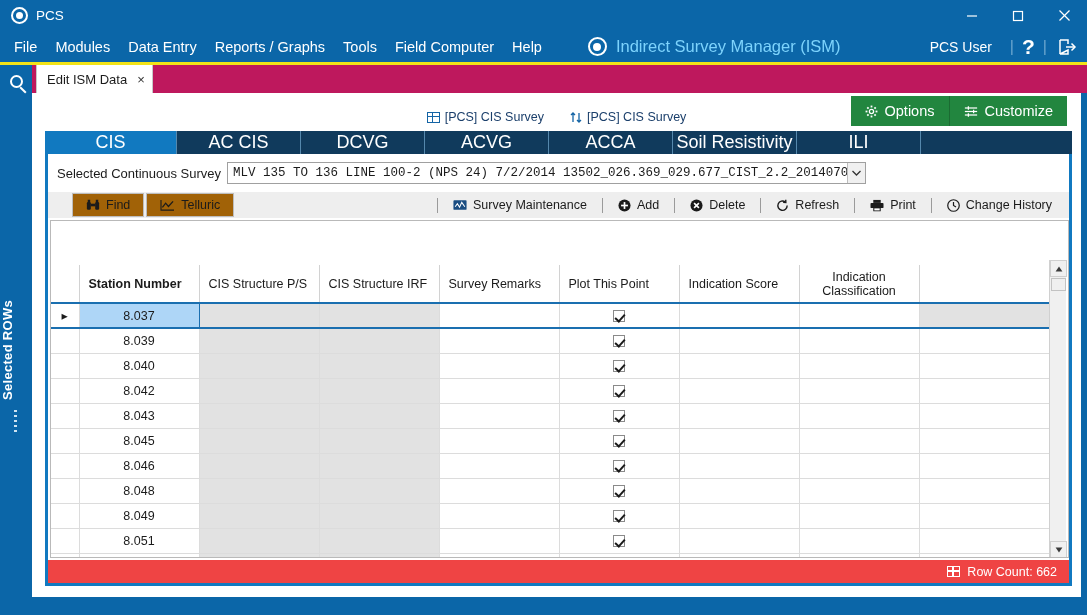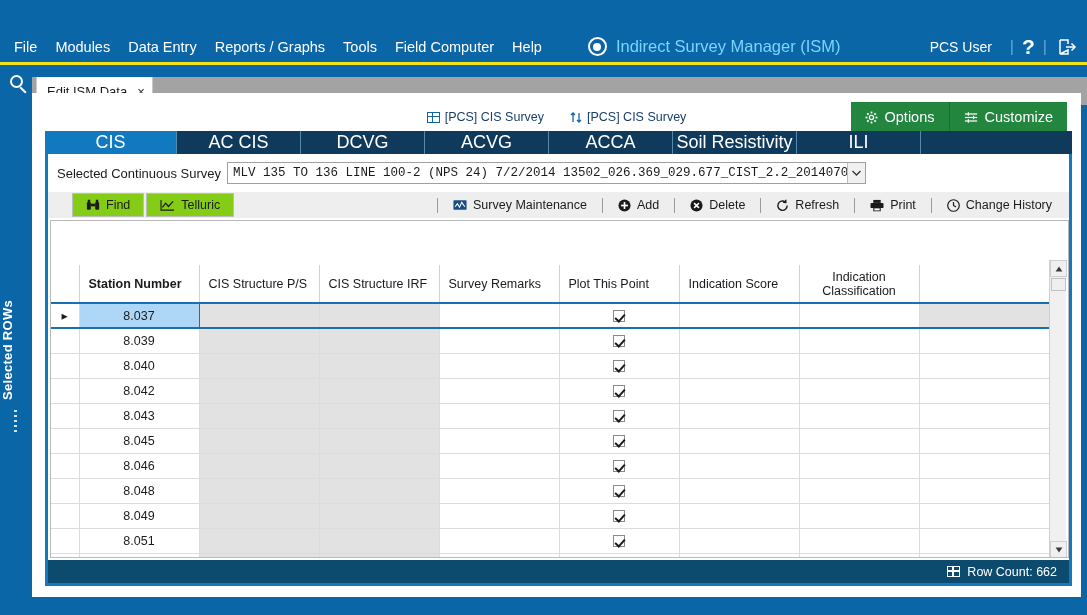--- a/index.html
+++ b/index.html
@@ -98,22 +98,21 @@
   }
   .rail-grip {
     position: absolute; left: 14px; top: 410px;
     width: 3px; height: 22px;
     background: repeating-linear-gradient(to bottom, #cfe4f2 0 2px, transparent 2px 5px);
   }
 
   
   .doctabs {
     position: absolute; left: 32px; top: 65px; width: 1055px; height: 28px;
-    background: #a3a3a3;
-    margin-top: 12px;
+    background: #be185d;
   }
   .doctab {
     position: absolute; left: 4px; top: 0; height: 28px;
     background: #ffffff;
     border-left: 1px solid #c9c9c9; border-right: 1px solid #c9c9c9;
     display: flex; align-items: center; padding: 0 7px 0 10px;
     font-size: 13px; color: #1b1b1b;
   }
   .doctab-close { margin-left: 10px; font-size: 13px; color: #333; }
 
@@ -136,21 +135,21 @@
     content: ""; position: absolute; left: 0; top: 3px; width: 100%; height: 1.5px; background: #1464a5;
   }
   .grid-ico::after {
     content: ""; position: absolute; left: 4px; top: 0; width: 1.5px; height: 100%; background: #1464a5;
   }
   .sort-ico {
     margin-right: 5px; font-size: 12px; color: #1464a5; line-height: 1;
   }
 
   
-  .greenbtns { position: absolute; right: 14px; top: 9px; display: flex; }
+  .greenbtns { position: absolute; right: 14px; top: 3px; display: flex; }
   .greenbtn {
     height: 30px; background: #22863f; color: #ffffff; font-size: 14.5px;
     display: flex; align-items: center; padding: 0 14px;
   }
   .greenbtn + .greenbtn { border-left: 1px solid #1b6b32; }
   .greenbtn .gico { margin-right: 7px; font-size: 13px; }
 
   
   .bluetabs {
     position: absolute; left: 13px; top: 38px; width: 1027px; height: 23px;
@@ -189,21 +188,21 @@
   .toolbar {
     position: absolute; left: 13px; top: 99px; width: 1027px; height: 26px;
     background: #eeeeee;
     border-left: 3px solid #1179c0; border-right: 3px solid #1179c0;
     display: flex; align-items: center;
   }
   .tbtn {
     height: 24px; display: flex; align-items: center; padding: 0 13px;
     font-size: 12.5px; color: #1b1b1b; white-space: nowrap;
   }
-  .tbtn.boxed { border: 1px solid #bdbdbd; background: #84cc16; margin-left: 2px; height: 24px; }
+  .tbtn.boxed { border: 1px solid #bdbdbd; background: #a16207; margin-left: 2px; height: 24px; }
   .tbtn .tico { margin-right: 6px; display: inline-flex; align-items: center; }
   .tsep { width: 1px; height: 15px; background: #9a9a9a; margin: 0 2px; }
   .tb-right { margin-left: auto; display: flex; align-items: center; padding-right: 4px; }
 
   
   .gridwrap {
     position: absolute; left: 13px; top: 125px; width: 1027px; height: 342px;
     background: #ffffff;
     border-left: 3px solid #1179c0; border-right: 3px solid #1179c0;
   }
@@ -258,39 +257,61 @@
   .vs-up { top: 0; }
   .vs-down { bottom: 0; }
   .vs-thumb {
     position: absolute; left: 1px; top: 18px; width: 15px; height: 13px;
     background: #efefef; border: 1px solid #c2c2c2;
   }
 
   
   .statusbar {
     position: absolute; left: 13px; top: 467px; width: 1027px; height: 26px;
-    background: #0c4a6e;
+    background: #ef4444;
     border-left: 3px solid #1179c0; border-right: 3px solid #1179c0;
     border-bottom: 3px solid #1179c0;
     display: flex; align-items: center; justify-content: flex-end;
   }
   .rowcount { display: flex; align-items: center; color: #ffffff; font-size: 12.5px; padding-right: 12px; }
   .rc-ico {
     width: 13px; height: 11px; border: 1.6px solid #ffffff; margin-right: 7px; position: relative;
   }
   .rc-ico::before { content:""; position:absolute; left:0; top:3px; width:100%; height:1.5px; background:#fff; }
   .rc-ico::after  { content:""; position:absolute; left:4px; top:0; width:1.5px; height:100%; background:#fff; }
 
   .svgico { display: block; }
 </style>
 </head>
 <body>
 
 <div id="app">
 
+  <div class="titlebar">
+    <div class="title-logo"></div>
+    <div class="title-text">PCS</div>
+    <div class="win-btns">
+      <div class="win-btn">
+        <svg class="svgico" width="12" height="12" viewBox="0 0 12 12">
+            <line x1="1" y1="6" x2="11" y2="6" stroke="#fff" stroke-width="1.2"></line>
+          </svg>
+      </div>
+      <div class="win-btn">
+        <svg class="svgico" width="12" height="12" viewBox="0 0 12 12">
+            <rect x="1.5" y="1.5" width="9" height="9" fill="none" stroke="#fff" stroke-width="1.2"></rect>
+          </svg>
+      </div>
+      <div class="win-btn close">
+        <svg class="svgico" width="13" height="13" viewBox="0 0 13 13">
+            <line x1="1.5" y1="1.5" x2="11.5" y2="11.5" stroke="#fff" stroke-width="1.2"></line>
+            <line x1="11.5" y1="1.5" x2="1.5" y2="11.5" stroke="#fff" stroke-width="1.2"></line>
+          </svg>
+      </div>
+    </div>
+  </div>
 
   <div class="menubar">
     <div class="menu-item">File</div>
     <div class="menu-item">Modules</div>
     <div class="menu-item">Data Entry</div>
     <div class="menu-item">Reports / Graphs</div>
     <div class="menu-item">Tools</div>
     <div class="menu-item">Field Computer</div>
     <div class="menu-item">Help</div>
 

